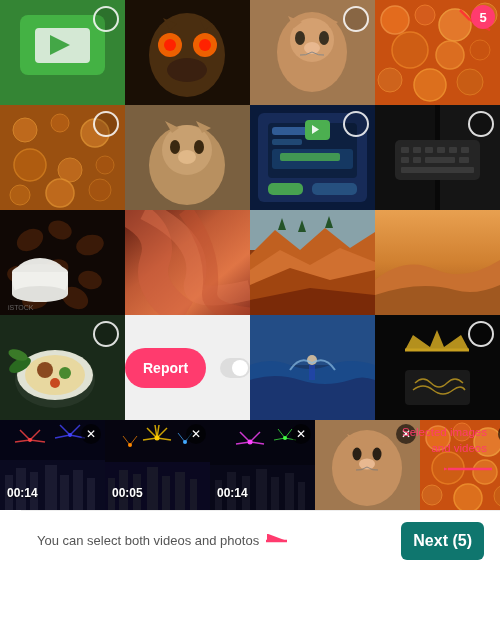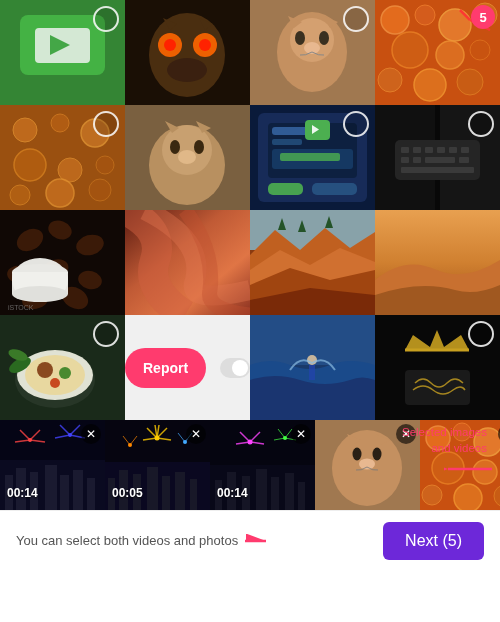--- a/index.html
+++ b/index.html
@@ -180,38 +180,39 @@
 
     
     .bottom-bar {
       display: flex;
       align-items: center;
       justify-content: space-between;
       padding: 12px 16px;
       background: #fff;
       border-top: 1px solid #eee;
       height: 60px;
+      margin-left: 21px;
     }
 
     .bottom-text {
       font-size: 13px;
       color: #555;
       display: flex;
       align-items: center;
       gap: 6px;
     }
 
     .next-btn {
-      background: #6d28d9;
+      background: #0f766e;
       color: #fff;
       border: none;
       border-radius: 6px;
-      padding: 10px 22px;
+      padding: 10px 12px;
       font-size: 16px;
-      font-weight: normal;
+      font-weight: bold;
       cursor: pointer;
     }
 
     .grid-cell-container {
       position: relative;
       width: 100%;
       height: 100%;
     }
   </style>
 </head>

